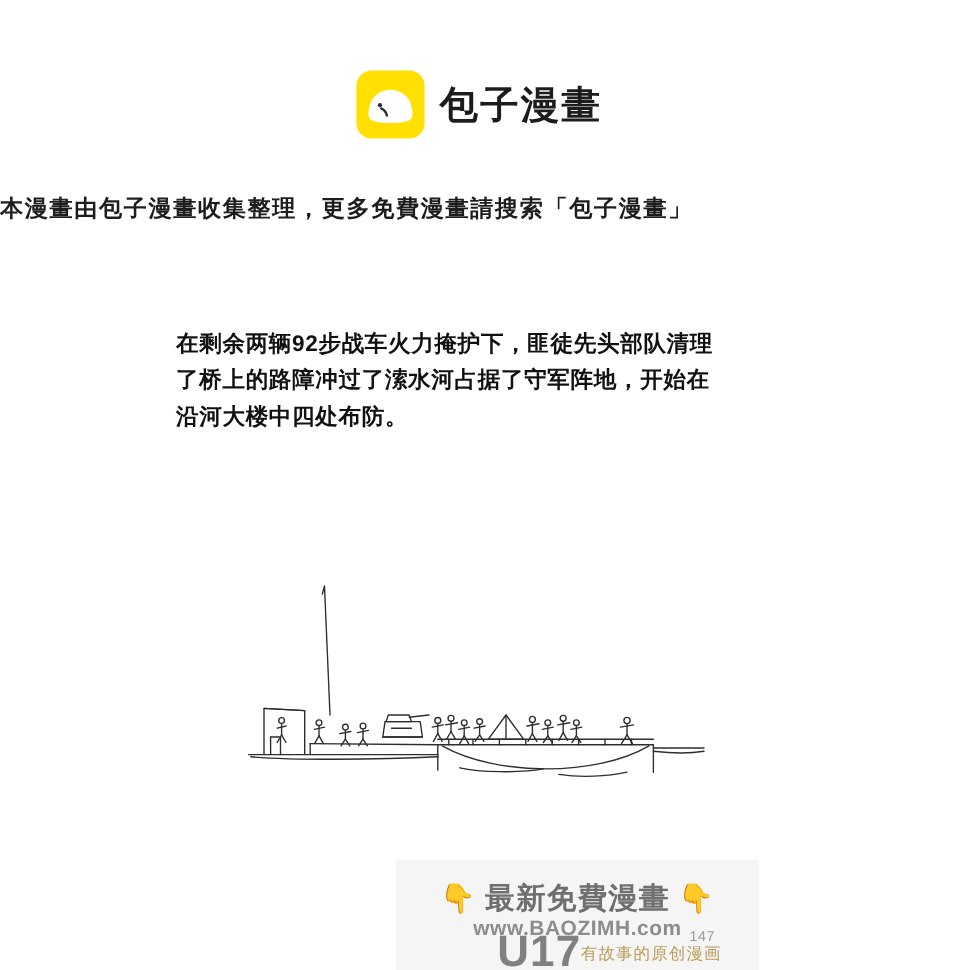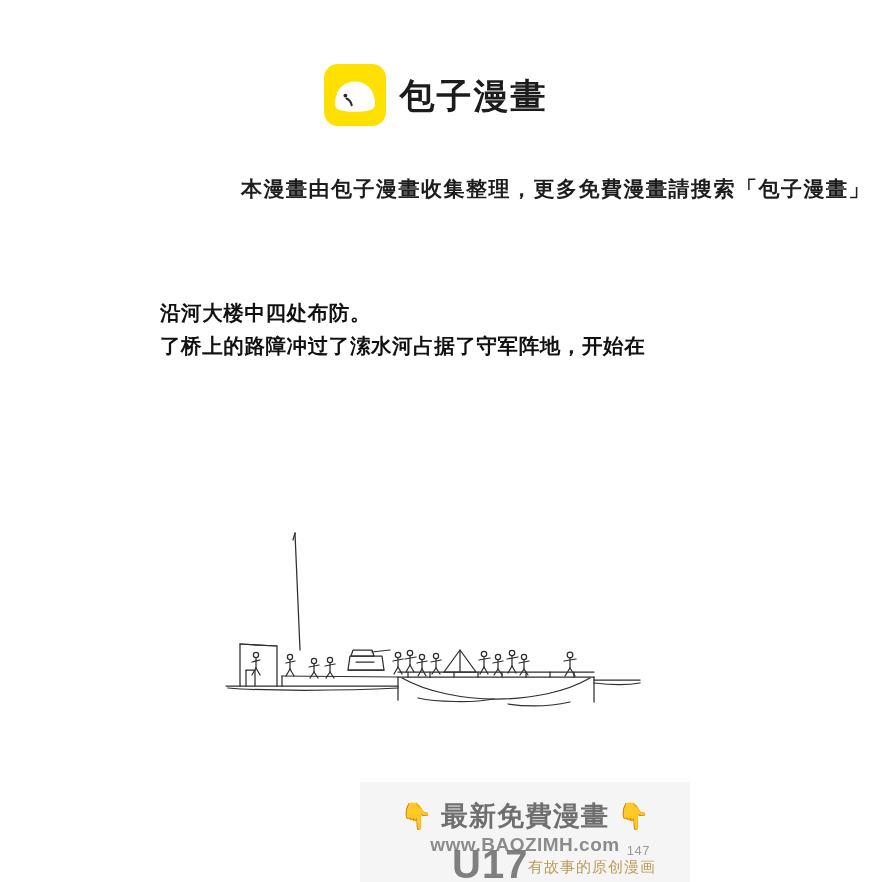--- a/index.html
+++ b/index.html
@@ -55,21 +55,21 @@
     line-height: 1;
     white-space: nowrap;
   }
 
   
   .promo {
     position: absolute;
     top: 175px;
     left: 0;
     width: 871px;
-    text-align: right;
+    text-align: left;
     font-size: 21px;
     font-weight: bold;
     color: #1d1d1d;
     letter-spacing: 1.5px;
   }
 
   
   .narration {
     position: absolute;
     top: 296px;
@@ -166,22 +166,23 @@
         <path d="M12.5 18.5c2.6 1.2 4.6 3.6 5.2 6.6" stroke="#2b2b2b" stroke-width="2.1" fill="none" stroke-linecap="round"></path>
         <circle cx="11.4" cy="15.6" r="1.9" fill="#2b2b2b"></circle>
       </svg>
     </div>
     <div class="brand-title">包子漫畫</div>
   </div>
 
   <div class="promo">本漫畫由包子漫畫收集整理，更多免費漫畫請搜索「包子漫畫」</div>
 
   <div class="narration">
+    <p>在剩余两辆92步战车火力掩护下，匪徒先头部队清理</p>
+    <p>了桥上的路障冲过了溹水河占据了守军阵地，开始在</p>
     <p>沿河大楼中四处布防。</p>
-    <p>了桥上的路障冲过了溹水河占据了守军阵地，开始在</p>
   </div>
 
   <div class="artwork">
     <svg viewBox="0 0 420 230" width="420" height="230" xmlns="http://www.w3.org/2000/svg">
       <g stroke="#2e2e2e" fill="none" stroke-width="1.25" stroke-linecap="round" stroke-linejoin="round">
 
         <path d="M73 33 L78 150"></path>
         <path d="M73 33 L71 40"></path>
 
         <path d="M18 144 L18 186 L55 186 L55 146 Z"></path>

